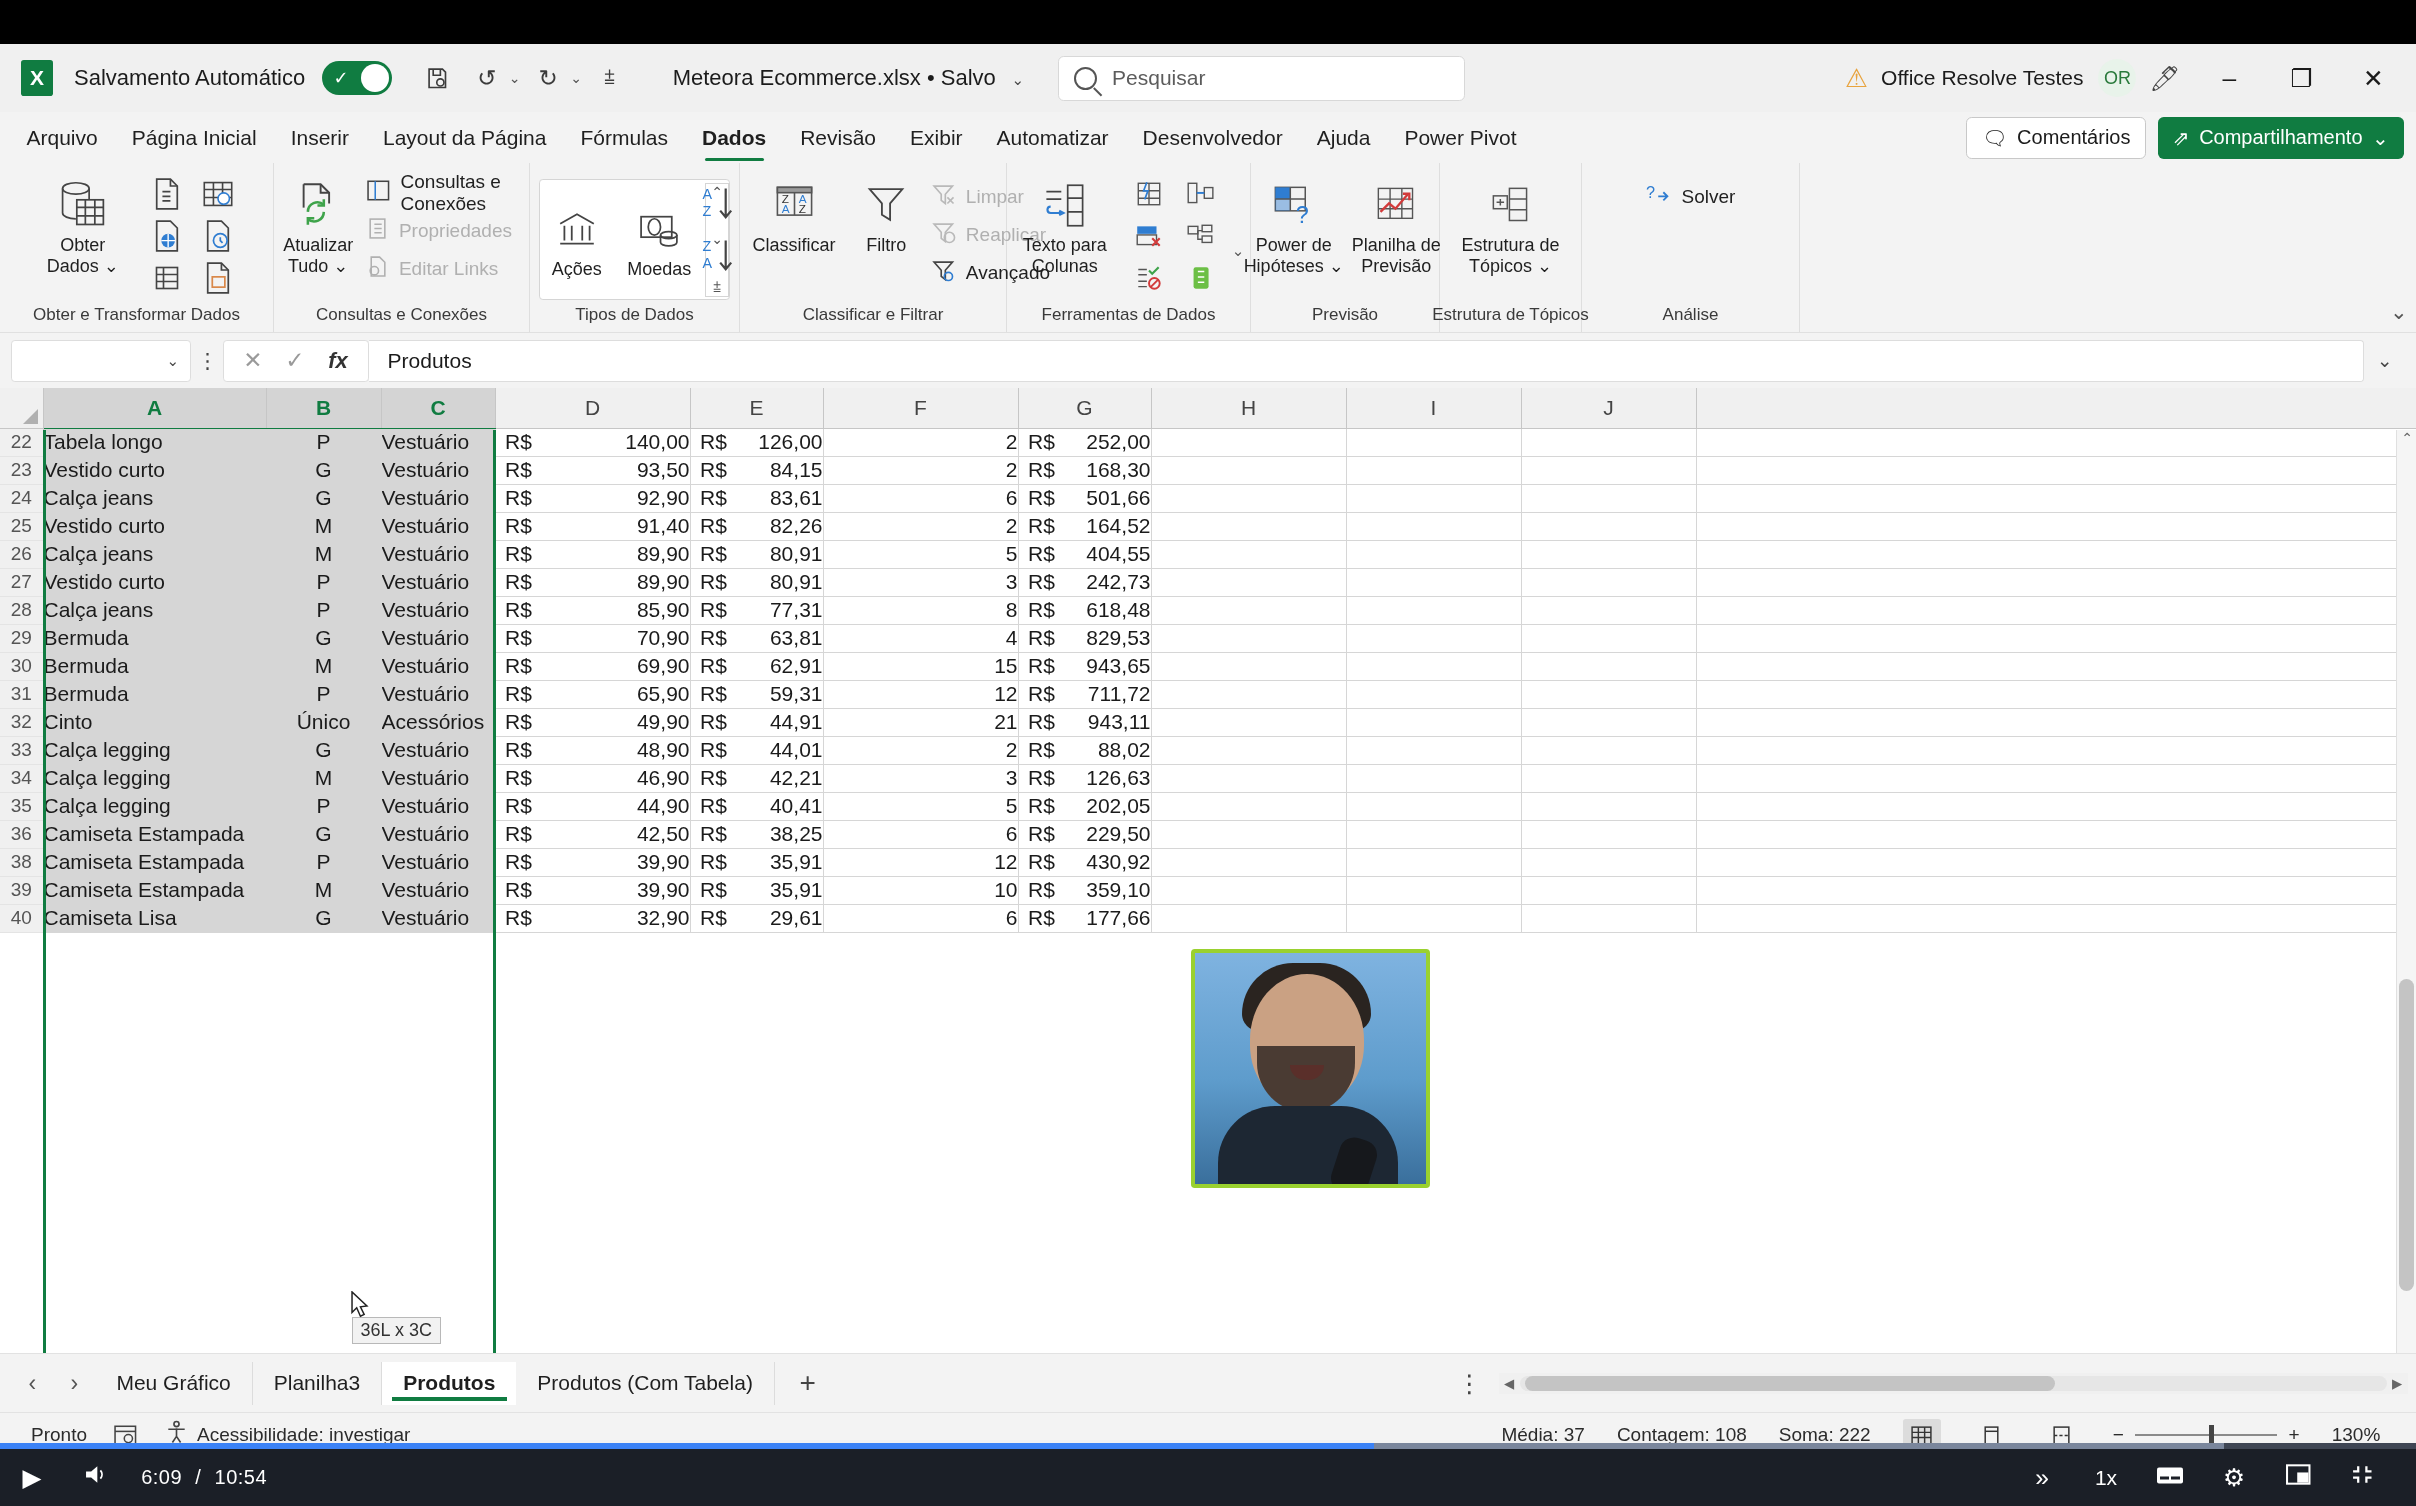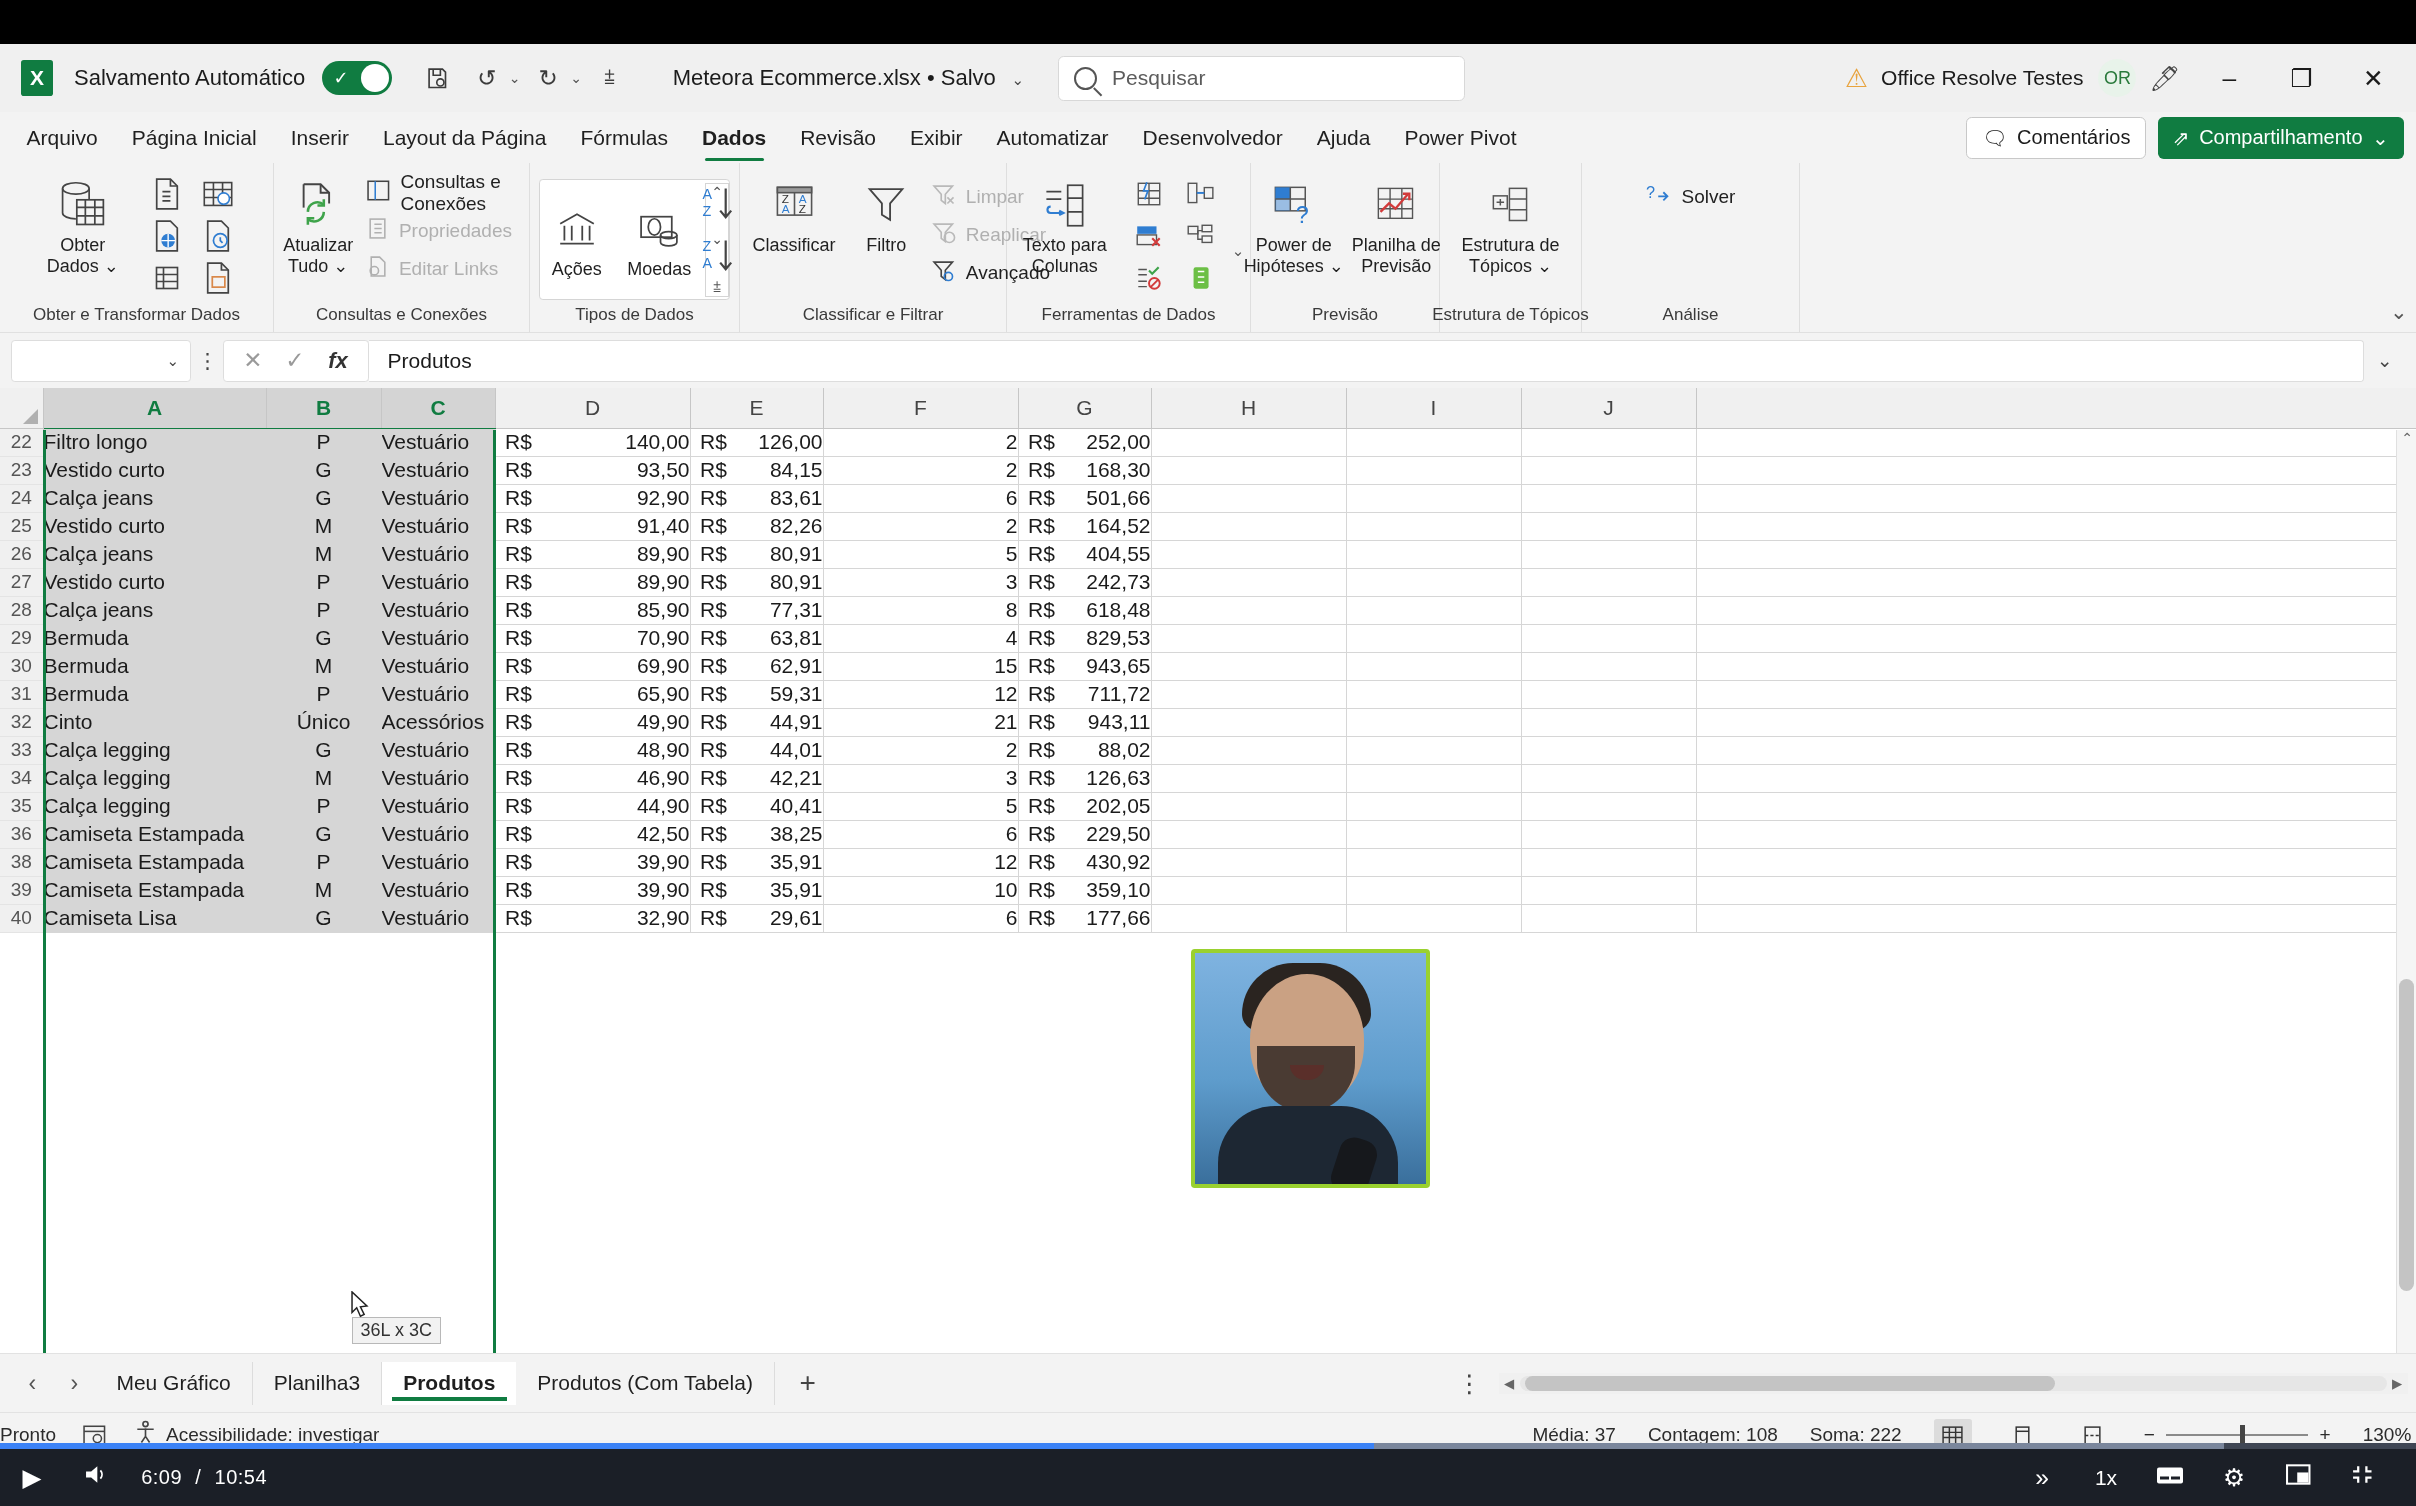--- a/index.html
+++ b/index.html
@@ -161,21 +161,21 @@
   .tb-dots { margin-left:auto; font-size:24.6px; color:#444; padding-right:17px; }
   .hsb { width:909px; height:21px; background:#f0f0f0; margin-right:9.5px; position:relative;
          display:flex; align-items:center; }
   .hsb .harrow { font-size:13.2px; color:#666; width:21px; text-align:center; }
   .hsb .htrack { flex:1; height:15px; background:#e6e6e6; border-radius:7.6px; position:relative; }
   .hsb .hthumb { position:absolute; left:5.7px; top:0; width:530px; height:15px;
                  background:#c4c4c4; border-radius:7.6px; }
 
   
   .statusbar { height:45px; background:#f3f3f3; display:flex; align-items:center;
-               border-top:0.9px solid #e2e2e2; padding:0 0; font-size:19px; color:#2b2b2b; }
+               border-top:0.9px solid #e2e2e2; padding:0 31px; font-size:19px; color:#2b2b2b; }
   .sb-item { margin-right:26.5px; display:flex; align-items:center; gap:9.5px; white-space:nowrap; }
   .sb-right { margin-left:auto; display:flex; align-items:center; gap:32px; }
   .viewbtn { width:38px; height:32px; display:flex; align-items:center; justify-content:center;
              font-size:21px; color:#333; }
   .viewbtn.on { background:#dcdcdc; border-radius:2.8px; }
   .zoomslider { display:flex; align-items:center; gap:11.4px; }
   .zs-track { width:142px; height:2.8px; background:#8a8a8a; position:relative; }
   .zs-knob { position:absolute; left:74px; top:-8.5px; width:4.7px; height:20px; background:#444; }
 
   
@@ -669,21 +669,21 @@
           <th class="colh">H</th>
           <th class="colh">I</th>
           <th class="colh">J</th>
           <th class="colh"></th>
         </tr>
         </thead>
         <tbody>
 
         <tr style="height:27.4px;">
           <td class="rowh">22</td>
-          <td class="cell sel">Filtro longo</td>
+          <td class="cell sel">Tabela longo</td>
           <td class="cell sel ctr">P</td>
           <td class="cell sel">Vestuário</td>
           <td class="cell num cur"><span class="rs">R$</span><span>140,00</span></td>
           <td class="cell num cur"><span class="rs">R$</span><span>126,00</span></td>
           <td class="cell num">2</td>
           <td class="cell num cur"><span class="rs">R$</span><span>252,00</span></td>
           <td class="cell"></td>
               <td class="cell"></td>
           <td class="cell"></td>
               <td class="cell"></td>

